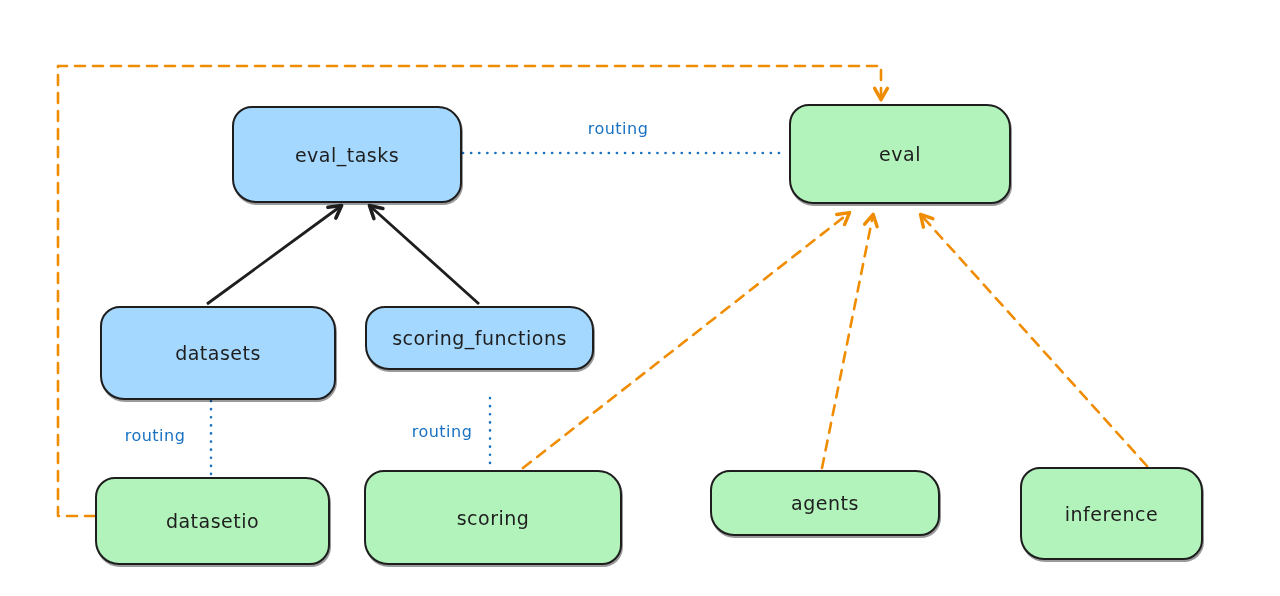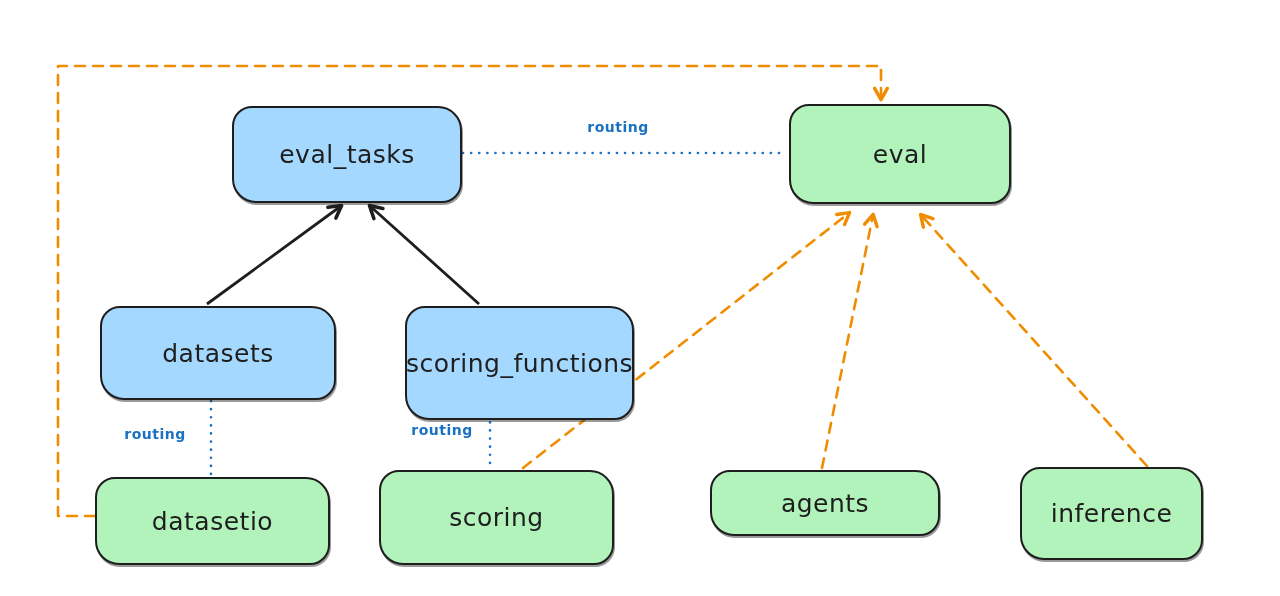--- a/index.html
+++ b/index.html
@@ -18,32 +18,32 @@
   .arrowhead-black{fill:none;stroke:var(--solid-arrow,#1e1e1e);stroke-width:2.4;stroke-linecap:round;stroke-linejoin:round;}
   .arrowhead-orange{fill:none;stroke:var(--dependency-line,#f08c00);stroke-width:2.4;stroke-linecap:round;stroke-linejoin:round;}
   .node{
     position:absolute;
     display:flex;align-items:center;justify-content:center;
     border:2.2px solid var(--node-stroke,#1e1e1e);
     border-radius:20px 24px 20px 24px;
     box-shadow:1px 2px 0 rgba(30,30,30,.45);
     box-sizing:border-box;
     color:#1e1e1e;
-    font-size:25px;
+    font-size:19px;
     letter-spacing:.5px;
   }
   .node.blue{background:var(--api-fill,#a5d8ff);}
   .node.green{background:var(--provider-fill,#b2f2bb);}
   .node-label{white-space:nowrap;}
   .edge-label{
     position:absolute;
     transform:translateX(-50%);
     color:var(--routing-line,#1971c2);
-    font-size:14px;
-    font-weight:700;
+    font-size:16px;
+    font-weight:400;
     letter-spacing:.5px;
     white-space:nowrap;
   }
 </style>
 </head>
 <body>
 
 <div class="canvas">
 
   <svg class="edges" viewBox="0 0 1280 596" xmlns="http://www.w3.org/2000/svg">
@@ -74,29 +74,29 @@
   </div>
 
   <div class="node green" style="left:789px;top:104px;width:222px;height:100px">
     <span class="node-label">eval</span>
   </div>
 
   <div class="node blue" style="left:100px;top:306px;width:236px;height:94px">
     <span class="node-label">datasets</span>
   </div>
 
-  <div class="node blue" style="left:405px;top:306px;width:229px;height:114px">
+  <div class="node blue" style="left:365px;top:306px;width:229px;height:64px">
     <span class="node-label">scoring_functions</span>
   </div>
 
   <div class="node green" style="left:95px;top:477px;width:235px;height:88px">
     <span class="node-label">datasetio</span>
   </div>
 
-  <div class="node green" style="left:379px;top:470px;width:235px;height:95px">
+  <div class="node green" style="left:364px;top:470px;width:258px;height:95px">
     <span class="node-label">scoring</span>
   </div>
 
   <div class="node green" style="left:710px;top:470px;width:230px;height:66px">
     <span class="node-label">agents</span>
   </div>
 
   <div class="node green" style="left:1020px;top:467px;width:183px;height:93px">
     <span class="node-label">inference</span>
   </div>

